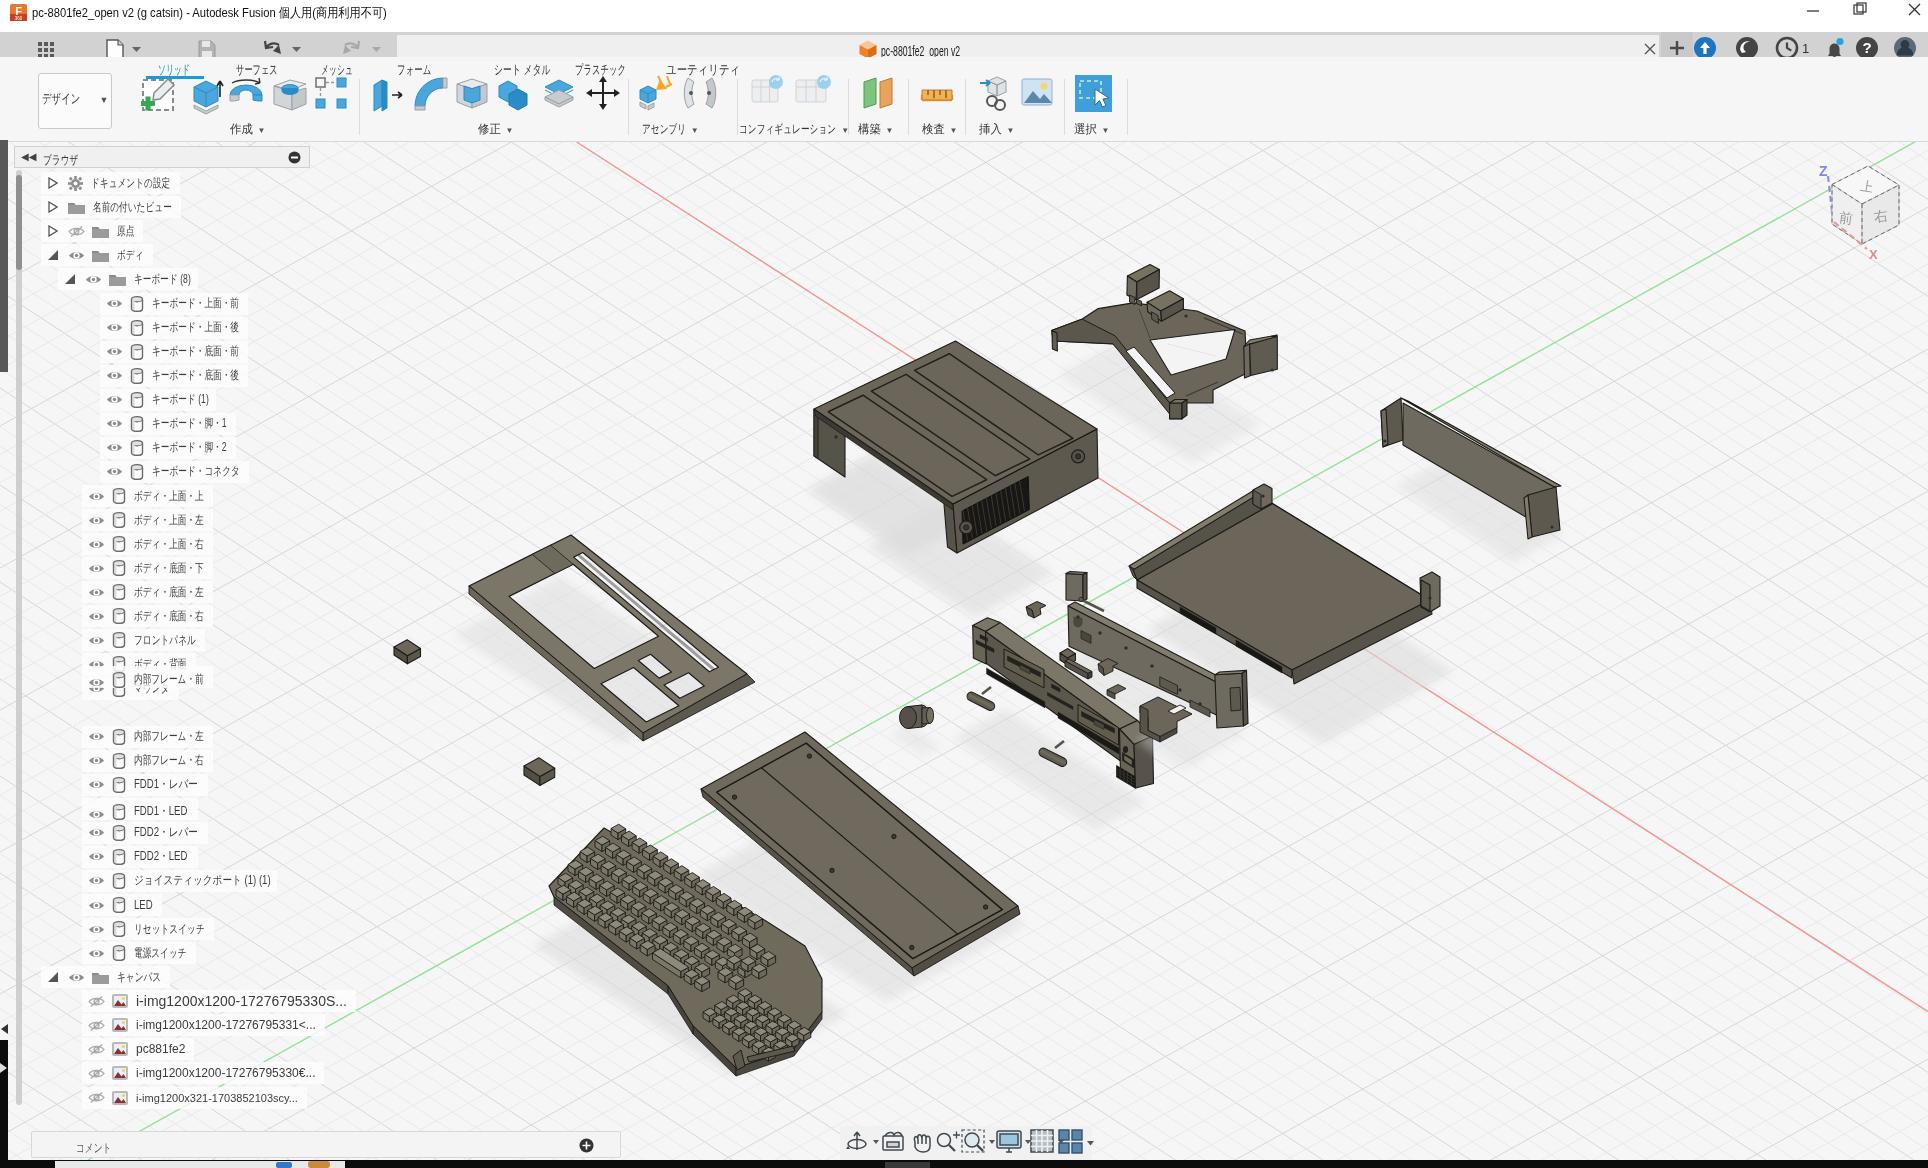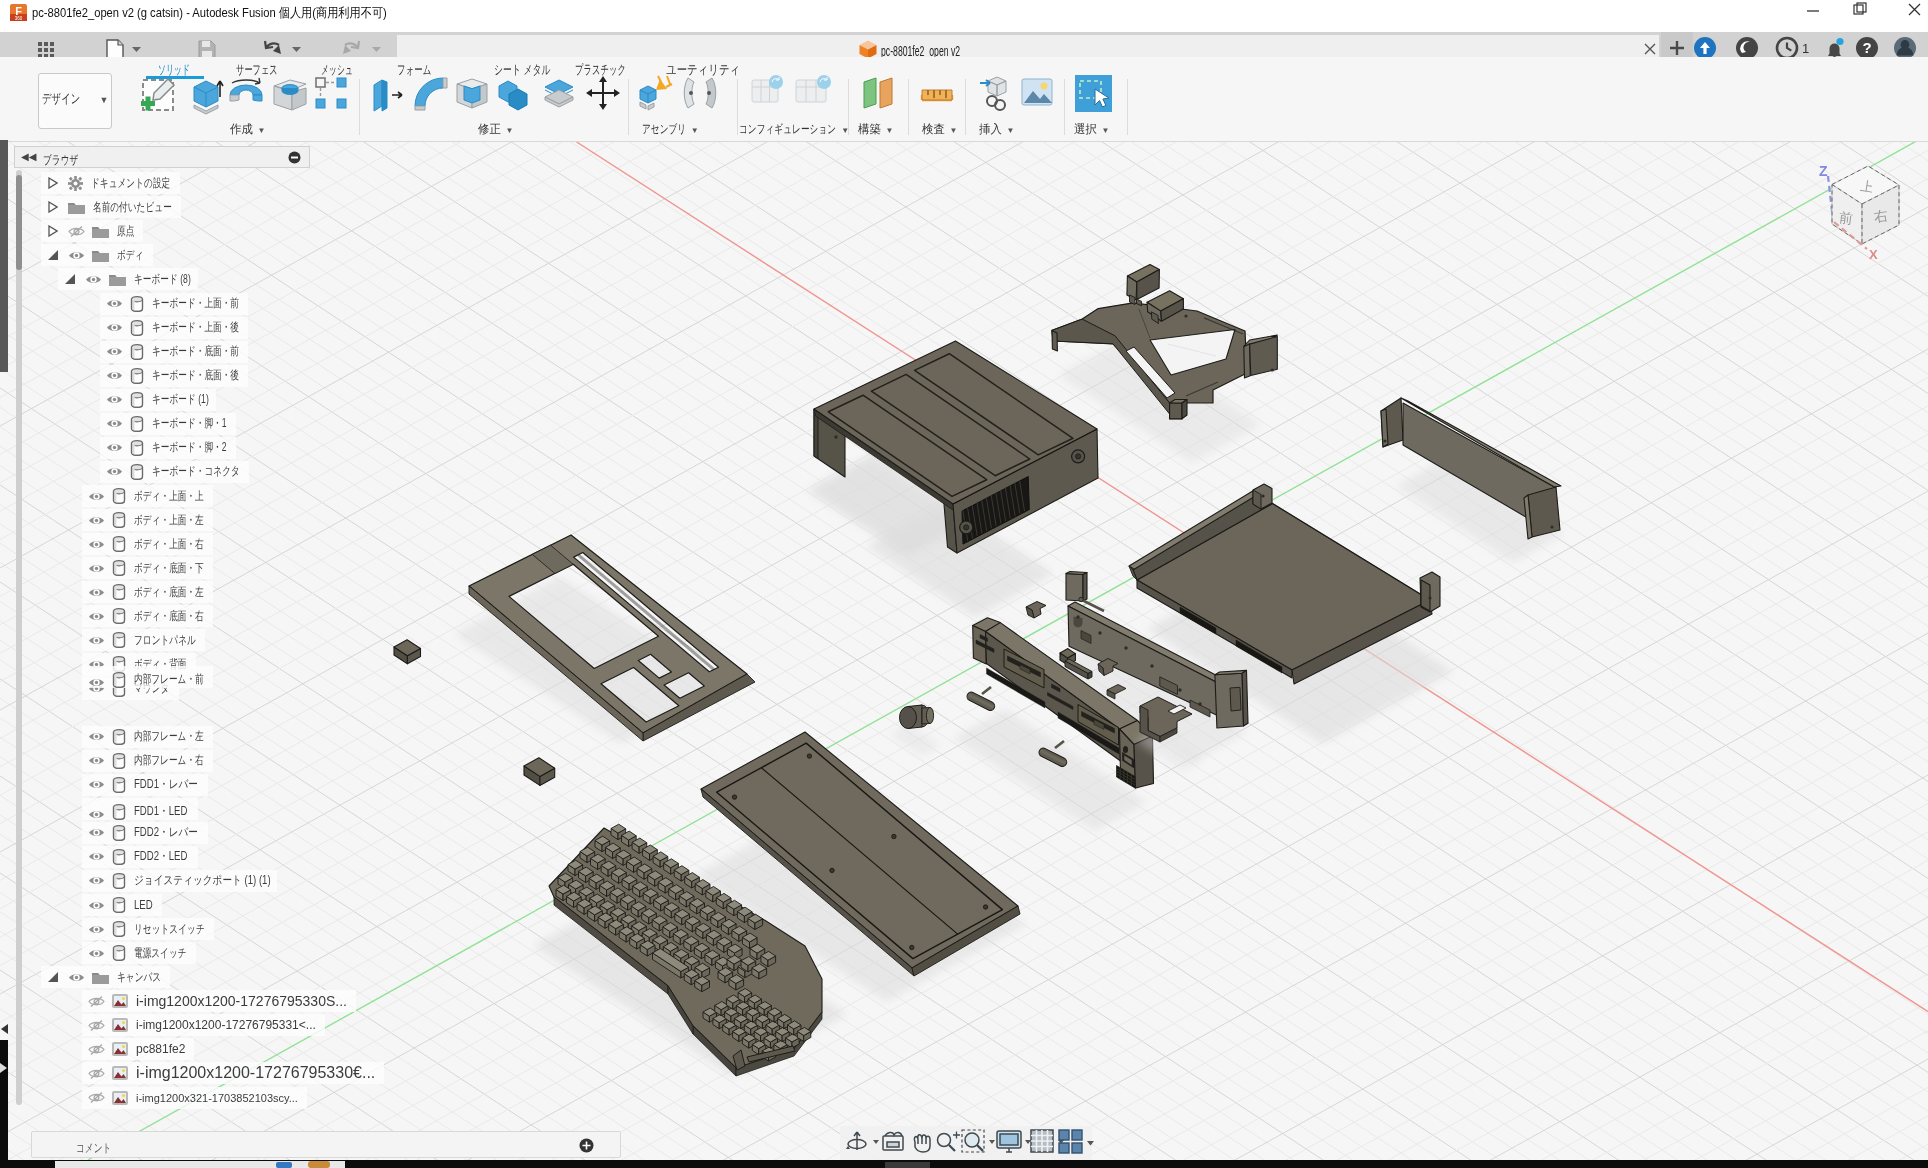--- a/index.html
+++ b/index.html
@@ -1713,21 +1713,21 @@
       </svg>
     </span>
     <span style="display:inline-flex;margin-right:8px">
       <svg width="16" height="14" viewBox="0 0 16 14">
         <rect x="0" y="0" width="16" height="14" rx="2" fill="#b9b9b9"></rect>
         <rect x="2" y="2" width="12" height="10" fill="#e8f0f5"></rect>
         <circle cx="11.5" cy="4.5" r="1.6" fill="#f2d64b"></circle>
         <path d="M 2 12 l 4 -6 l 3.5 4.5 l 2 -2.5 l 2.5 4 z" fill="#8a3030"></path>
       </svg>
     </span>
-    <span style="display:inline-block;transform:scaleX(1.0);transform-origin:0 50%;font-size:16px;color:#3c3c3c;white-space:nowrap;margin-right:-0px">i-img1200x1200-17276795330€...</span>
+    <span style="display:inline-block;transform:scaleX(1.0);transform-origin:0 50%;font-size:12px;color:#3c3c3c;white-space:nowrap;margin-right:-0px">i-img1200x1200-17276795330€...</span>
   </div>
 <div style="position:absolute;left:82px;top:1086.5px;height:22px;background:rgba(252,252,252,0.82);display:flex;align-items:center;padding:0 9px 0 6px;white-space:nowrap">
     <span style="display:inline-flex;margin-right:7px">
       <svg width="17" height="13" viewBox="0 0 17 13">
         <path d="M 1 6.5 C 4 2.2 13 2.2 16 6.5 C 13 10.8 4 10.8 1 6.5 z" fill="none" stroke="#a9a9a9" stroke-width="1.3"></path>
         <circle cx="8.5" cy="6.5" r="2.4" fill="none" stroke="#a9a9a9" stroke-width="1.3"></circle>
         <line x1="3" y1="11.5" x2="14" y2="1.5" stroke="#a9a9a9" stroke-width="1.4"></line>
       </svg>
     </span>
     <span style="display:inline-flex;margin-right:8px">

